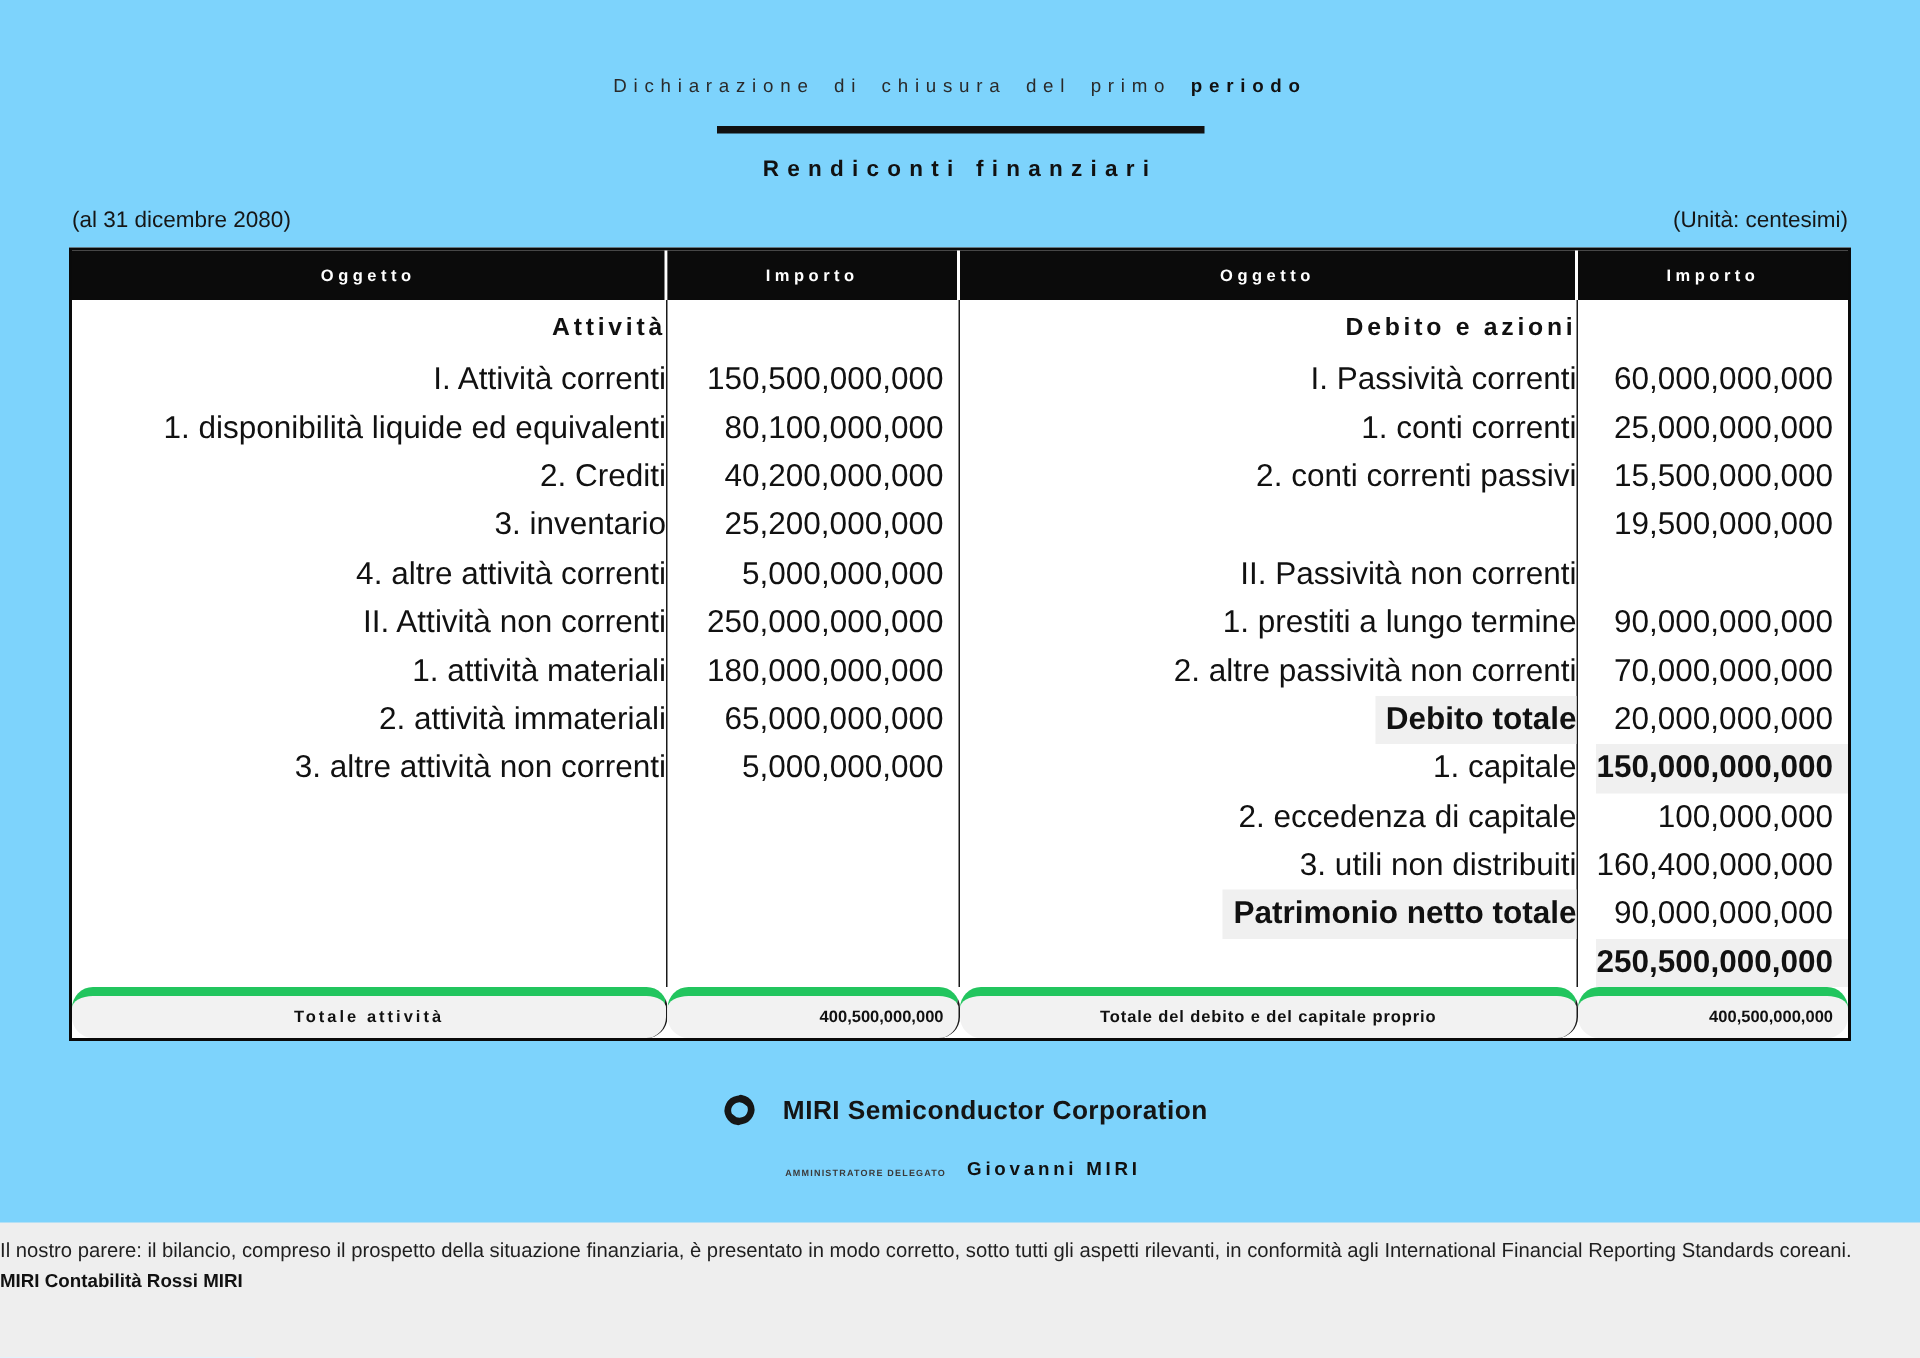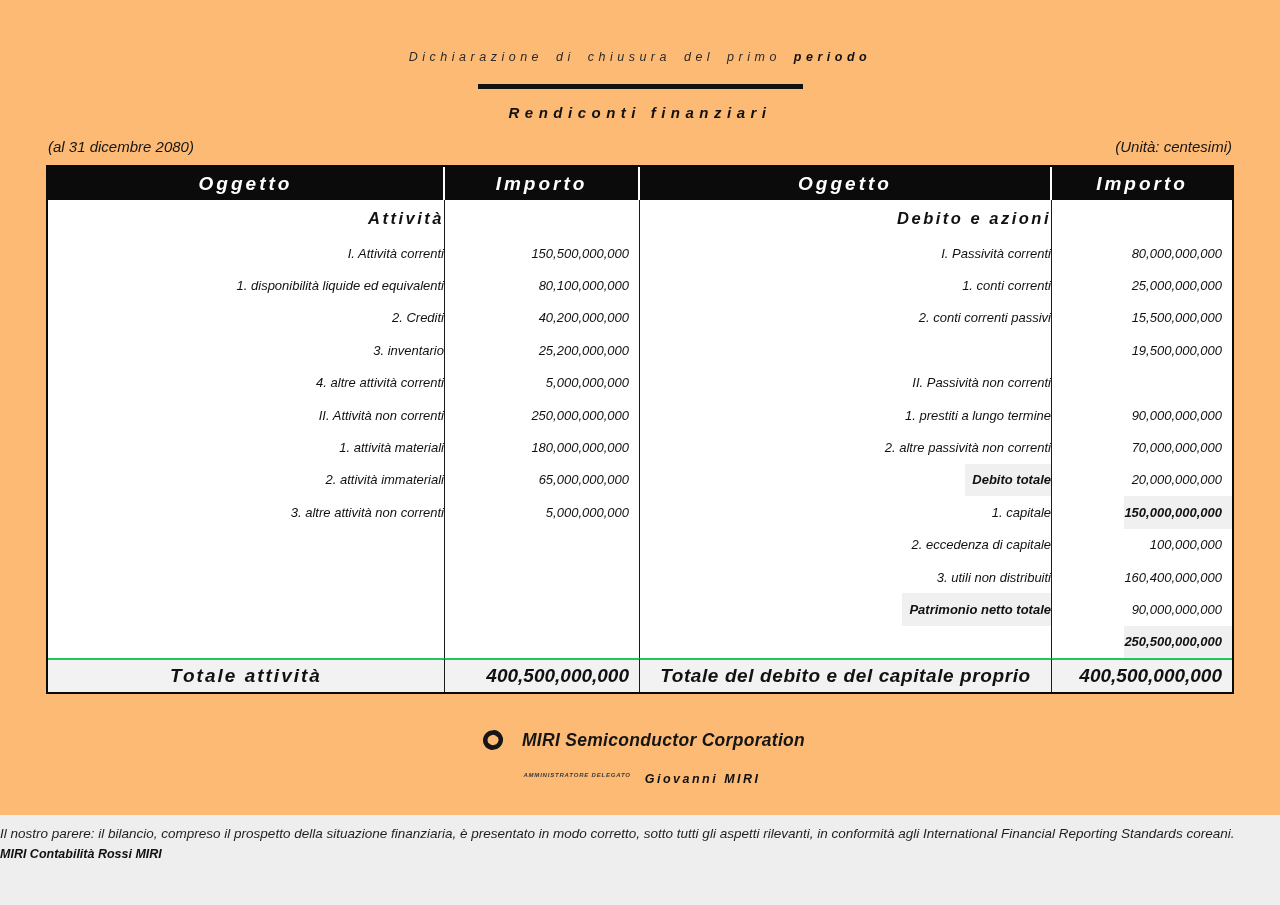--- a/index.html
+++ b/index.html
@@ -5,23 +5,22 @@
   * { margin: 0; padding: 0; }
   html, body { background: #ffffff; }
   body {
     font-family: "Liberation Sans", "DejaVu Sans", sans-serif;
     color: #111111;
   }
   .page {
     position: relative;
     width: 1280px;
     height: 905px;
-    background: #fdba74;
+    background: #7dd3fc;
     overflow: hidden;
-    font-style: italic;
   }
 
   
   .doc-title {
     position: absolute;
     top: 50px; left: 0; right: 0;
     text-align: center;
     font-size: 12.5px;
     letter-spacing: 4.5px;
     word-spacing: 5px;
@@ -61,21 +60,21 @@
     display: grid;
     grid-template-columns: 397px 195px 412px 180px;
     grid-template-rows: 33px auto 34px;
     border: 2px solid #0a0a0a;
     background: #ffffff;
   }
   .th {
     background: #0b0b0b;
     color: #ffffff;
     font-weight: bold;
-    font-size: 19px;
+    font-size: 11px;
     letter-spacing: 3px;
     display: flex;
     align-items: center;
     justify-content: center;
   }
   .th.sep { border-right: 2px solid #ffffff; }
 
   .bodycol {
     display: flex;
     flex-direction: column;
@@ -89,36 +88,37 @@
     align-items: center;
     justify-content: center;
     font-weight: bold;
     font-size: 16.5px;
     letter-spacing: 2.5px;
   }
   .row {
     height: 32.4px;
     display: flex;
     align-items: center;
-    font-size: 13px;
+    font-size: 21px;
   }
   .row.label { padding-left: 7px; justify-content: flex-start; }
   .row.value { padding-right: 10px; justify-content: flex-end; }
   .row.subtotal {
     background: #f0f0f0;
     font-weight: bold;
   }
 
   .total-cell {
-    border-top: 2px solid #22c55e;
+    border-top: 6px solid #22c55e;
     background: #f2f2f2;
     display: flex;
     align-items: center;
     font-weight: bold;
-    font-size: 19px;
+    font-size: 11px;
+    border-radius: 14px;
   }
   .total-cell.center { justify-content: center; letter-spacing: 2px; }
   .total-cell.right { justify-content: flex-end; padding-right: 10px; }
   .total-cell.tight { justify-content: center; letter-spacing: 0.6px; padding: 0 4px; }
 
   
   .company-row {
     position: absolute;
     top: 724px; left: 0; right: 0;
     display: flex;
@@ -129,21 +129,21 @@
   .company-name {
     font-size: 17.5px;
     font-weight: 600;
     letter-spacing: 0.3px;
     color: #151515;
   }
   .signature-row {
     position: absolute;
     top: 772px; left: 4px; right: 0;
     display: flex;
-    align-items: flex-start;
+    align-items: flex-end;
     justify-content: center;
     gap: 14px;
   }
   .signature-role {
     font-size: 6px;
     letter-spacing: 0.8px;
     font-weight: bold;
     color: #3a3a3a;
     text-transform: uppercase;
   }
@@ -243,21 +243,21 @@
       <div class="row label">2. altre passività non correnti</div>
       <div class="row label subtotal">Debito totale</div>
       <div class="row label">1. capitale</div>
       <div class="row label">2. eccedenza di capitale</div>
       <div class="row label">3. utili non distribuiti</div>
       <div class="row label subtotal">Patrimonio netto totale</div>
     </div>
 
     <div class="bodycol">
       <div class="section-row"></div>
-      <div class="row value">80,000,000,000</div>
+      <div class="row value">60,000,000,000</div>
       <div class="row value">25,000,000,000</div>
       <div class="row value">15,500,000,000</div>
       <div class="row value">19,500,000,000</div>
       <div class="row"></div>
       <div class="row value">90,000,000,000</div>
       <div class="row value">70,000,000,000</div>
       <div class="row value">20,000,000,000</div>
       <div class="row value subtotal">150,000,000,000</div>
       <div class="row value">100,000,000</div>
       <div class="row value">160,400,000,000</div>

